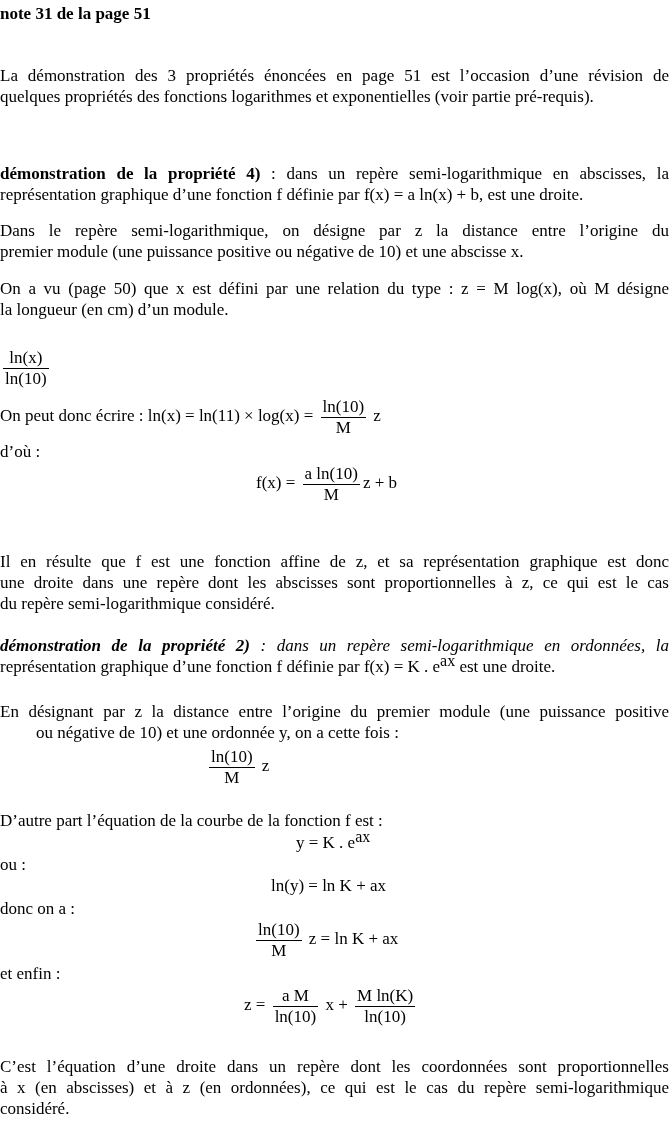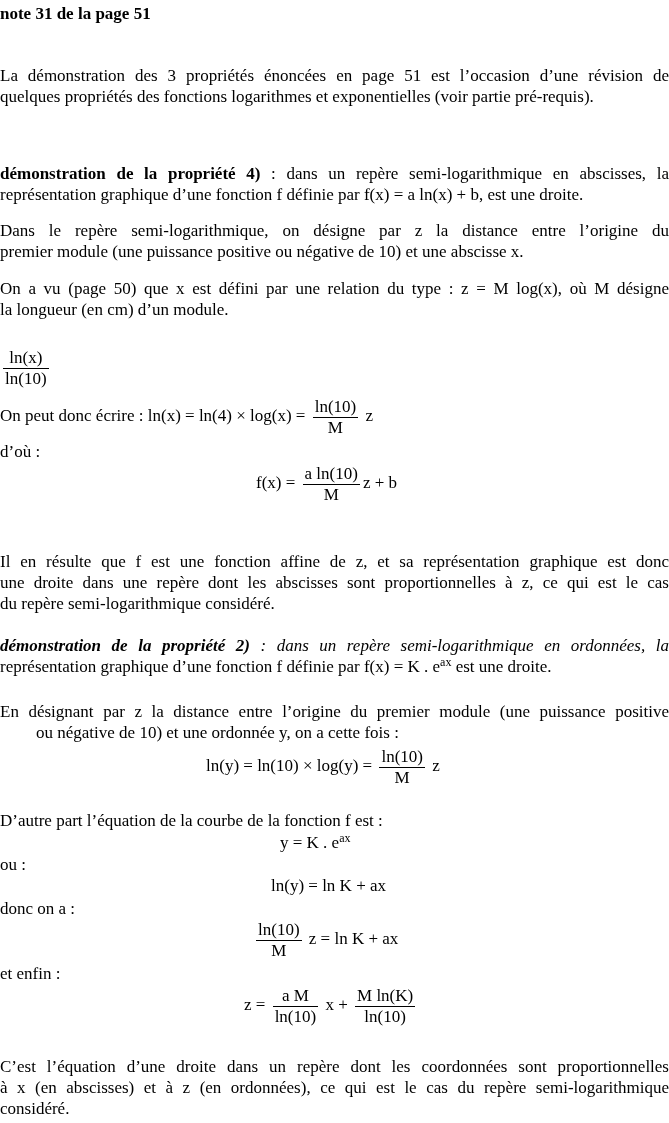--- a/index.html
+++ b/index.html
@@ -8,21 +8,21 @@
     font-family: "Liberation Serif", serif; font-size: 17px; color: #000;
     line-height: 20px;
   }
   .line { position: absolute; left: 0; white-space: nowrap; }
   .just { position: absolute; left: 0; width: 669px; text-align: justify; text-align-last: justify; white-space: nowrap; }
   .just.last { text-align-last: left; }
   b { font-weight: bold; }
   .frac { display: inline-block; vertical-align: middle; text-align: center; margin: 0 3px; }
   .frac .num { display: block; padding: 0 2px; border-bottom: 1px solid #000; line-height: 20px; }
   .frac .den { display: block; padding: 0 2px; line-height: 20px; }
-  sup { font-size: 12px; vertical-align: 6px; line-height: 0; }
+  sup { font-size: 16px; vertical-align: 6px; line-height: 0; }
 </style>
 </head>
 <body>
 
 <div class="line" style="top:4px;"><b>note 31 de la page 51</b></div>
 
 <div class="just" style="top:66px;">La démonstration des 3 propriétés énoncées en page 51 est l’occasion d’une révision de</div>
 <div class="just last" style="top:87px;">quelques propriétés des fonctions logarithmes et exponentielles (voir partie pré-requis).</div>
 
 <div class="just" style="top:164px;"><span><b>démonstration de la propriété 4)</b><span> : dans un repère semi-logarithmique en abscisses, la</span></span></div>
@@ -32,45 +32,45 @@
 <div class="just last" style="top:242px;">premier module (une puissance positive ou négative de 10) et une abscisse x.</div>
 
 <div class="just" style="top:279px;">On a vu (page 50) que x est défini par une relation du type : z = M log(x), où M désigne</div>
 <div class="just last" style="top:300px;">la longueur (en cm) d’un module.</div>
 
 <div class="line" style="top:348px;">
   <span class="frac"><span class="num">ln(x)</span><span class="den">ln(10)</span></span>
 </div>
 
 <div class="line" style="top:397px;">
-  <span>On peut donc écrire : ln(x) = ln(4) × log(x) = </span><span class="frac"><span class="num">ln(10)</span><span class="den">M</span></span><span> z</span>
+  <span>On peut donc écrire : ln(x) = ln(11) × log(x) = </span><span class="frac"><span class="num">ln(10)</span><span class="den">M</span></span><span> z</span>
 </div>
 
 <div class="line" style="top:442px;">d’où :</div>
 
 <div class="line" style="left:256px; top:464px;">
   <span>f(x) = </span><span class="frac"><span class="num">a ln(10)</span><span class="den">M</span></span><span>z + b</span>
 </div>
 
 <div class="just" style="top:552px;">Il en résulte que f est une fonction affine de z, et sa représentation graphique est donc</div>
 <div class="just" style="top:573px;">une droite dans une repère dont les abscisses sont proportionnelles à z, ce qui est le cas</div>
 <div class="just last" style="top:594px;">du repère semi-logarithmique considéré.</div>
 
 <div class="just" style="top:636px;font-style:italic;"><span><b>démonstration de la propriété 2)</b><span> : dans un repère semi-logarithmique en ordonnées, la</span></span></div>
 <div class="line" style="top:657px;"><span>représentation graphique d’une fonction f définie par f(x) = K . e</span><sup>ax</sup><span> est une droite.</span></div>
 
 <div class="just" style="top:702px;">En désignant par z la distance entre l’origine du premier module (une puissance positive</div>
 <div class="just last" style="top:723px;padding-left:36px;">ou négative de 10) et une ordonnée y, on a cette fois :</div>
 
 <div class="line" style="left:206px; top:747px;">
-  <span>ln(y) = ln(10) × log(y) = </span><span class="frac"><span class="num">ln(10)</span><span class="den">M</span></span><span> z</span>
+  <span class="frac"><span class="num">ln(10)</span><span class="den">M</span></span><span> z</span>
 </div>
 
 <div class="line" style="top:811px;">D’autre part l’équation de la courbe de la fonction f est :</div>
-<div class="line" style="left:280px; top:833px;"><span>y = K . e</span><sup>ax</sup></div>
+<div class="line" style="left:296px; top:833px;"><span>y = K . e</span><sup>ax</sup></div>
 
 <div class="line" style="top:855px;">ou :</div>
 <div class="line" style="left:271px; top:876px;">ln(y) = ln K + ax</div>
 
 <div class="line" style="top:899px;">donc on a :</div>
 <div class="line" style="left:253px; top:920px;">
   <span class="frac"><span class="num">ln(10)</span><span class="den">M</span></span><span> z =  ln K + ax</span>
 </div>
 
 <div class="line" style="top:964px;">et enfin :</div>

